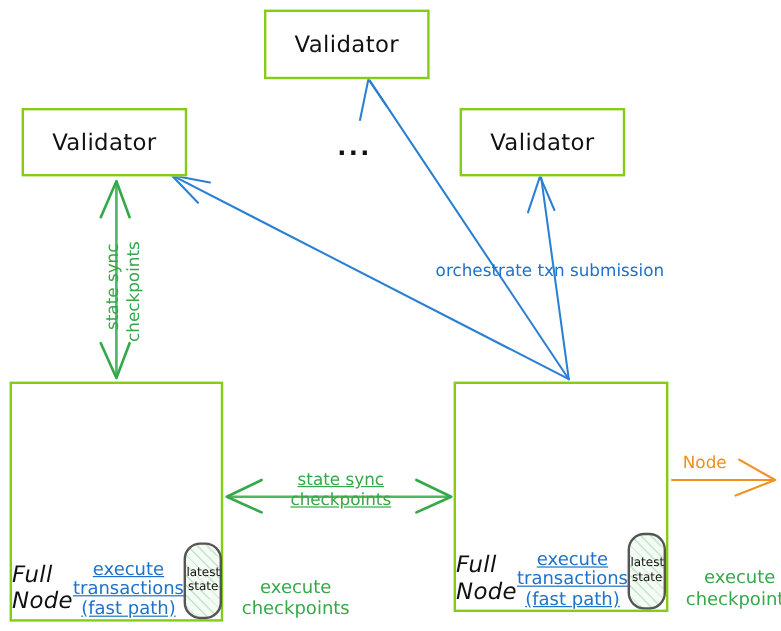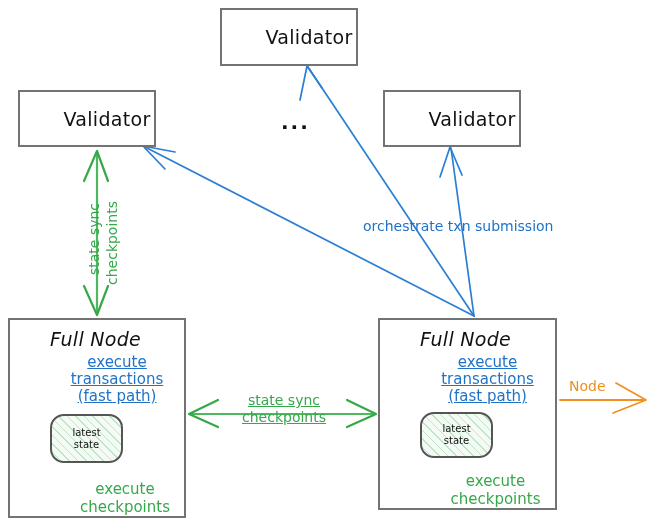--- a/index.html
+++ b/index.html
@@ -22,38 +22,37 @@
     left: 0;
     top: 0;
     width: 651px;
     height: 526px;
     pointer-events: none;
   }
   .node-box {
     position: absolute;
     box-sizing: border-box;
     background: #ffffff;
-    border: 2px solid #737373;
-    padding-left: 40px;
+    border: 2px solid #84cc16;
   }
   .validator-box {
     display: flex;
     align-items: center;
     justify-content: center;
   }
   .validator-label {
     font-family: "DejaVu Sans", sans-serif;
     font-size: 19px;
     color: #111111;
     letter-spacing: 0.3px;
   }
   .fullnode-box {
     display: flex;
-    flex-direction: column;
-    align-items: flex-start;
+    flex-direction: row;
+    align-items: flex-end;
     padding-top: 8px;
   }
   .fullnode-title {
     font-family: "DejaVu Sans", sans-serif;
     font-size: 19px;
     color: #111111;
     font-style: italic;
     letter-spacing: 0.3px;
     margin-bottom: 4px;
   }

